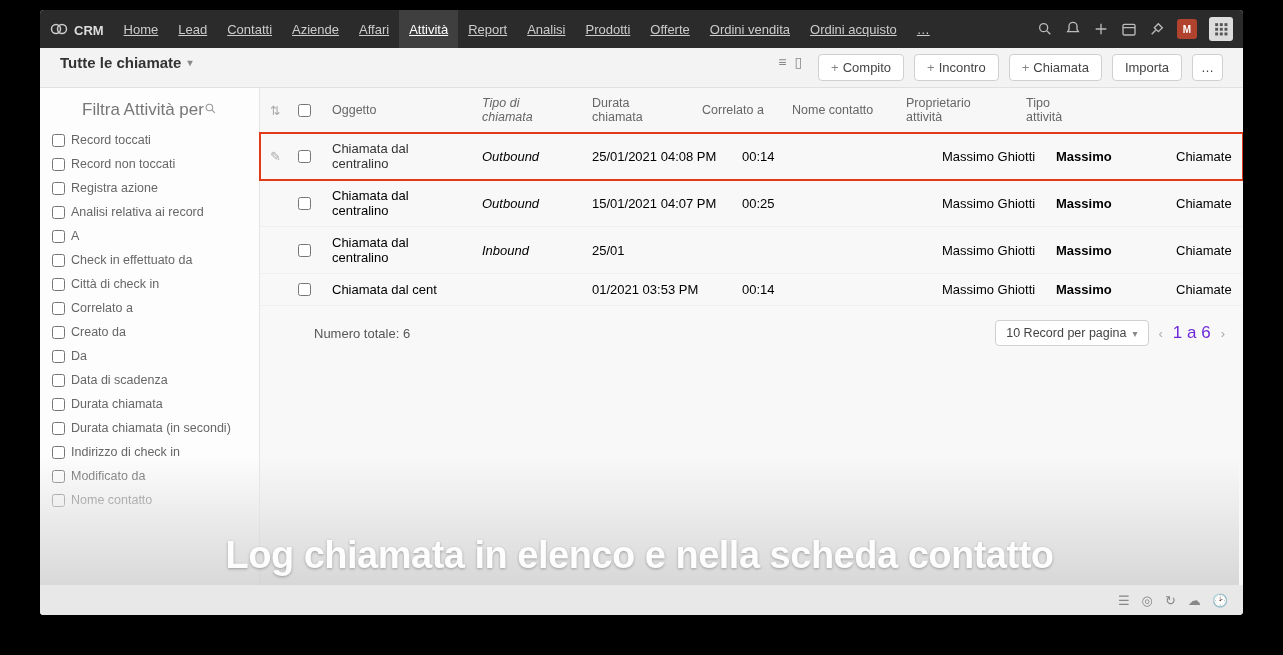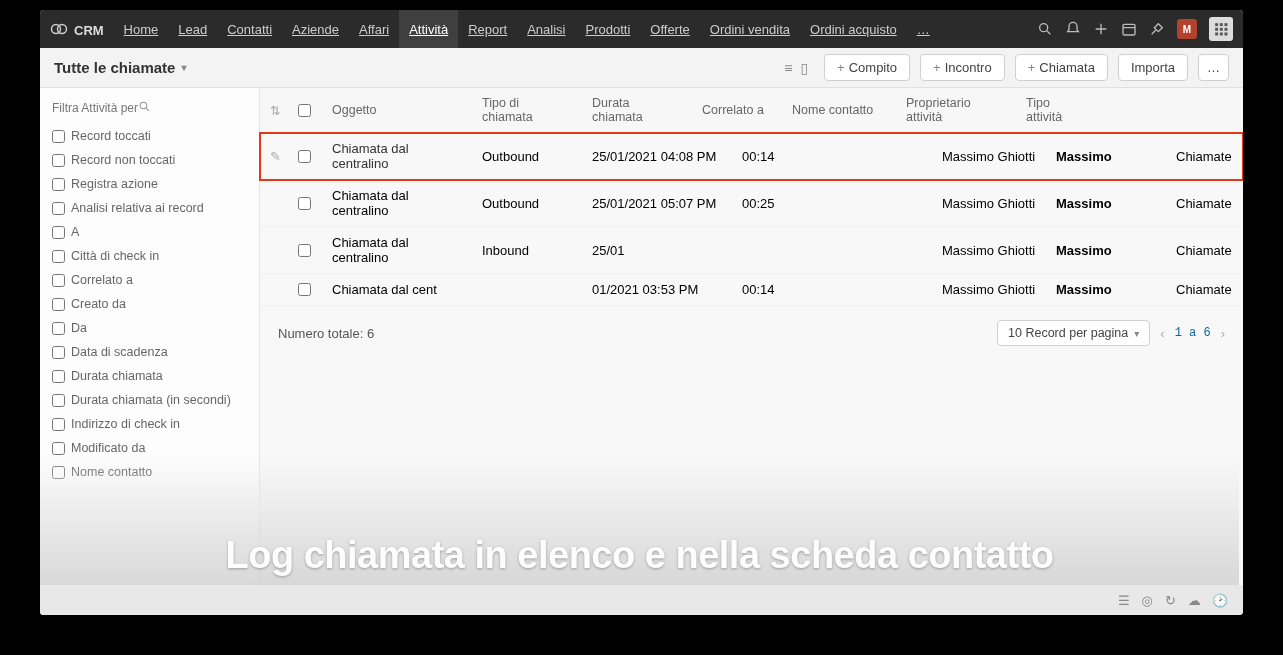--- a/index.html
+++ b/index.html
@@ -53,22 +53,22 @@
     .nav-icons { display: flex; align-items: center; gap: 12px; }
     .nav-icons .icon { width: 16px; height: 16px; color: #bbb; cursor: pointer; display:flex;align-items:center;justify-content:center;}
     .avatar { width: 20px; height: 20px; background: #b1432e; border-radius: 3px; display:flex;align-items:center;justify-content:center;color:#fff;font-size:10px;font-weight:600;}
     .grid-icon { width: 24px; height:24px; background:#ddd; border-radius:3px; display:flex;align-items:center;justify-content:center;color:#555;}
 
     
     .toolbar {
       background: #f3f3f3;
       border-bottom: 1px solid #e0e0e0;
       display: flex;
-      align-items: center;
-      padding: 6px 14px;
+      align-items: flex-start;
+      padding: 6px 20px;
       gap: 10px;
     }
     .view-select {
       font-weight: 600;
       font-size: 15px;
       color: #333;
       display: flex;
       align-items: center;
       gap: 6px;
       cursor: pointer;
@@ -97,56 +97,56 @@
     .sidebar {
       width: 220px;
       border-right: 1px solid #e5e5e5;
       background: #fdfdfd;
       padding: 8px 0;
       overflow-y: auto;
       font-size: 12.5px;
       color: #666;
     }
     .sidebar-header {
-      display:flex; align-items:center; justify-content:flex-start;
+      display:flex; align-items:center; justify-content:center;
       padding: 4px 12px 8px;
-      color:#777; font-size:12px;
+      color:#777; font-size:17px;
     }
     .filter-item {
       display:flex; align-items:center; gap:6px;
       padding: 5px 12px;
       cursor:pointer;
     }
     .filter-item input { accent-color:#888; }
 
     
     .main { flex:1; display:flex; flex-direction:column; }
     .thead { display:flex; align-items:center; border-bottom:1px solid #e5e5e5; background:#f7f7f7; color:#666; font-size:12.5px;}
     .th, .td { padding: 8px 10px; }
     .col-chk{width:34px;display:flex;align-items:center;}
     .col-edit{width:28px;display:flex;align-items:center;color:#aaa;}
     .col-oggetto{flex:0 0 150px;}
-    .col-tipo{flex:0 0 110px;}
+    .col-tipo{flex:0 0 110px;font-style:italic;}
     .col-ora{flex:0 0 150px;}
     .col-durata{flex:0 0 110px;}
     .col-correlato{flex:0 0 90px;}
     .col-contatto{flex:0 0 114px;}
     .col-owner{flex:0 0 120px;font-weight:600;}
     .col-tipoatt{flex:0 0 70px;}
     .th.col-owner{font-weight:normal;}
     .row { display:flex; align-items:center; border-bottom:1px solid #f0f0f0; }
     .row.highlight { outline: 2.5px solid #e13a1a; outline-offset: -1px; font-weight:500;}
     .row.highlight .col-oggetto{color:#333;}
     .th .sortind{font-size:9px;margin-left:3px;}
 
     .footer-row{display:flex;align-items:center;padding:14px 18px;color:#555;font-size:13px;}
-    .footer-row .count{}
+    .footer-row .count{margin-left:36px;}
     .pager{display:flex;align-items:center;gap:10px;}
     .perpage{border:1px solid #d0d0d0;background:#fff;border-radius:4px;padding:5px 10px;font-size:12.5px;color:#444;cursor:pointer;display:flex;align-items:center;gap:6px;}
-    .pgtxt{color:#0369a1;font-size:12px;font-family:Liberation Mono, monospace;}
+    .pgtxt{color:#6d28d9;font-size:17px;}
     .pgbtn{color:#aaa;cursor:pointer;}
 
     
     .caption-overlay{
       position:absolute;left:0;right:4px;bottom:0;height:160px;
       background: linear-gradient(to bottom, rgba(248,248,248,0) 0%, rgba(230,230,230,0.6) 30%, rgba(200,200,200,0.85) 100%);
       display:flex;align-items:flex-end;justify-content:center;padding-bottom:38px;pointer-events:none;
     }
     .caption-text{
       color:#fdfdfd; font-size:38px; font-weight:700;
@@ -291,20 +291,24 @@
             <input type="checkbox" style="">
             <span>Registra azione</span>
           </div>
           <div class="filter-item">
             <input type="checkbox" style="">
             <span>Analisi relativa ai record</span>
           </div>
           <div class="filter-item">
             <input type="checkbox" style="">
             <span>A</span>
+          </div>
+          <div class="filter-item">
+            <input type="checkbox" style="">
+            <span>Check in effettuato da</span>
           </div>
           <div class="filter-item">
             <input type="checkbox" style="">
             <span>Città di check in</span>
           </div>
           <div class="filter-item">
             <input type="checkbox" style="">
             <span>Correlato a</span>
           </div>
           <div class="filter-item">
@@ -371,21 +375,21 @@
             <div class="td col-owner">Massimo</div>
             <div class="td col-tipoatt">Chiamate</div>
           </div>
           <div class="row">
             <div class="td col-edit"></div>
             <div class="td col-chk">
               <input type="checkbox" style="">
             </div>
             <div class="td col-oggetto">Chiamata dal centralino</div>
             <div class="td col-tipo">Outbound</div>
-            <div class="td col-ora">25/01/2021 05:07 PM</div>
+            <div class="td col-ora">15/01/2021 04:07 PM</div>
             <div class="td col-durata">00:25</div>
             <div class="td col-correlato"></div>
             <div class="td col-contatto">Massimo Ghiotti</div>
             <div class="td col-owner">Massimo</div>
             <div class="td col-tipoatt">Chiamate</div>
           </div>
           <div class="row">
             <div class="td col-edit"></div>
             <div class="td col-chk">
               <input type="checkbox" style="">

